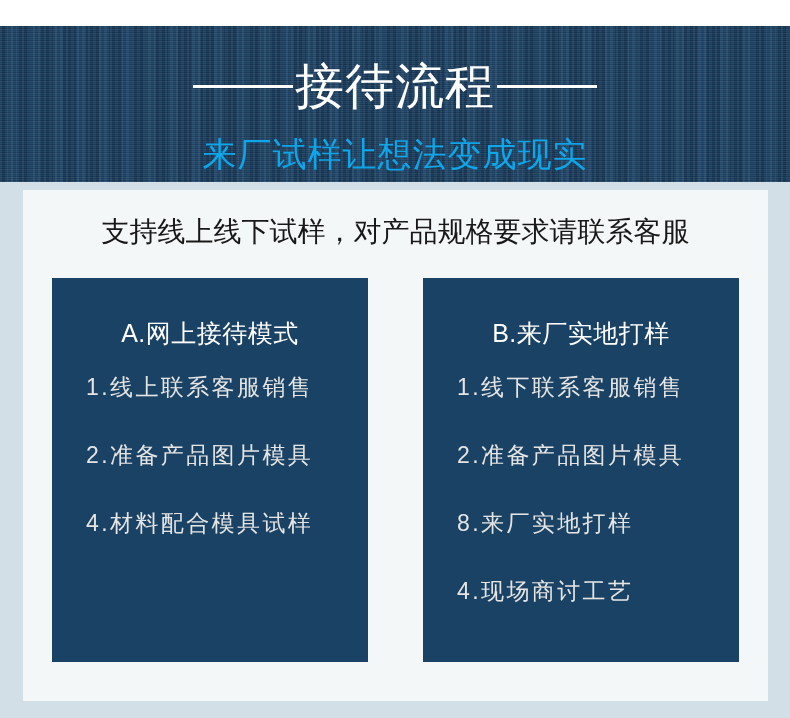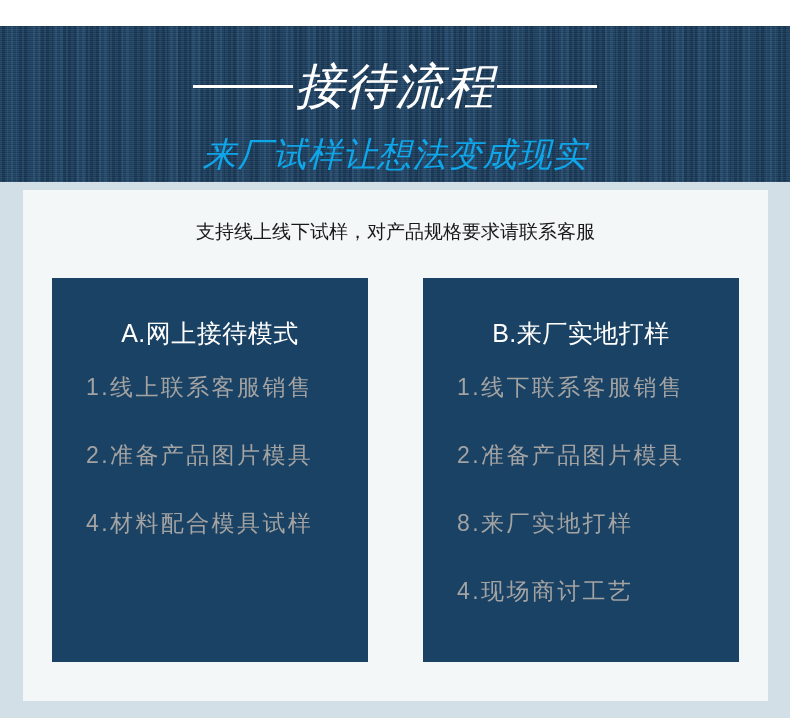--- a/index.html
+++ b/index.html
@@ -23,21 +23,20 @@
 
   
   .banner {
     position: absolute;
     left: 0;
     top: 26px;
     width: 790px;
     height: 156px;
     background-color: #1c4163;
     overflow: hidden;
-    font-style: italic;
   }
   .banner-texture {
     position: absolute;
     inset: 0;
     background-color: #1c4163;
     background-image:
       repeating-linear-gradient(0deg,
          rgba(255,255,255,0.055) 0px,
          rgba(255,255,255,0.055) 1px,
          rgba(0,0,0,0.10) 1px,
@@ -132,21 +131,21 @@
     background: #f4f7f8;
   }
 
   .panel-heading {
     position: absolute;
     left: 0;
     right: 0;
     top: 22px;
     text-align: center;
     color: #181818;
-    font-size: 19px;
+    font-size: 28px;
     line-height: 40px;
     font-weight: 400;
     white-space: nowrap;
   }
 
   .cards {
     position: absolute;
     left: 29px;
     top: 88px;
     width: 687px;
@@ -175,21 +174,21 @@
   }
   .card-steps {
     width: 100%;
     flex: 1;
     display: flex;
     flex-direction: column;
     align-items: center;
     justify-content: flex-start;
   }
   .card-step {
-    color: #a3a3a3;
+    color: #e5e5e5;
     font-size: 23px;
     line-height: 30px;
     font-weight: 400;
     letter-spacing: 2.4px;
     margin-bottom: 38px;
     white-space: nowrap;
     width: 248px;
     text-align: left;
   }
   .card-step:last-child { margin-bottom: 0; }

